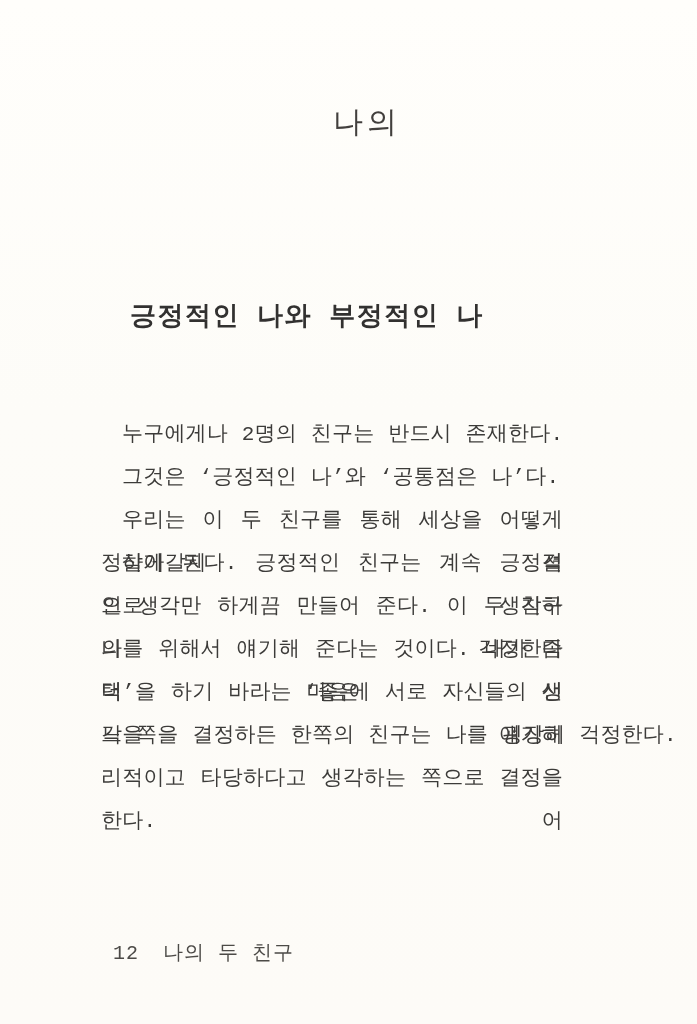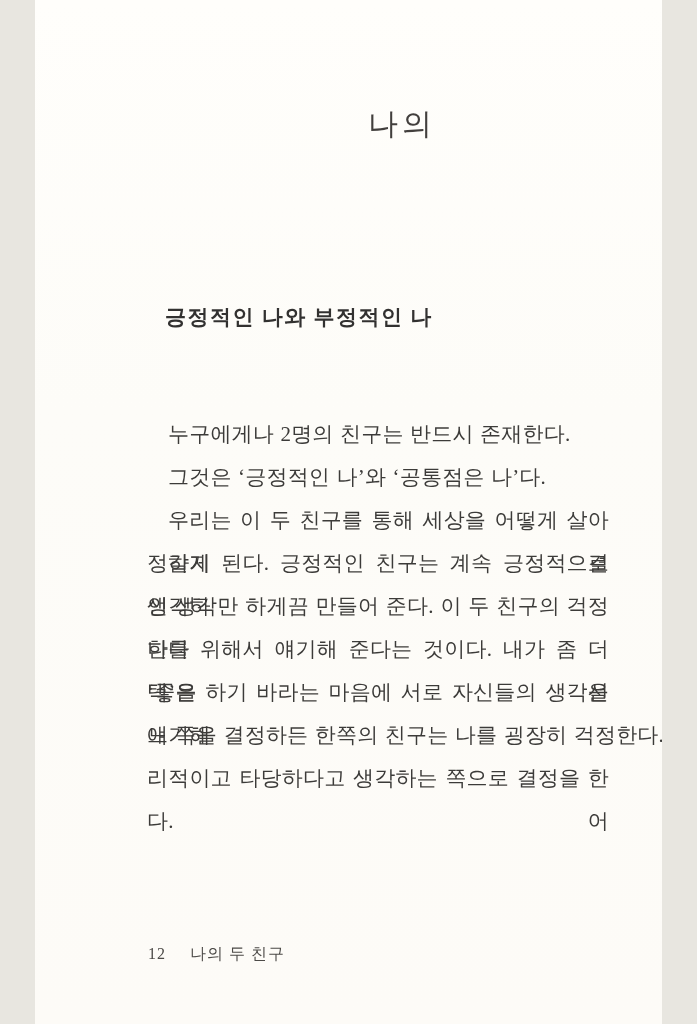--- a/index.html
+++ b/index.html
@@ -2,51 +2,51 @@
 <html lang="ko"><head>
 <meta charset="utf-8">
 <style>
   html, body {
     margin: 0;
     padding: 0;
     background: #e8e6e0;
   }
   .page {
     position: relative;
-    width: 627px;
+    width: 697px;
     height: 1024px;
     margin: 0 auto;
     background: linear-gradient(180deg, #fffefb 0%, #fdfcf8 40%, #fdfbf7 100%);
-    font-family: Liberation Serif, serif;
+    font-family: Liberation Mono, monospace;
     color: #3b3a38;
     overflow: hidden;
   }
   .chapter-title {
     position: absolute;
     left: 333px;
     top: 102px;
     font-size: 30px;
     line-height: 44px;
     letter-spacing: 4px;
     font-weight: 400;
     color: #423f3d;
   }
   .section-heading {
     position: absolute;
     left: 130px;
     top: 304px;
-    font-size: 21px;
+    font-size: 26px;
     line-height: 26px;
     font-weight: 700;
     letter-spacing: 1.5px;
     color: #323130;
   }
   .body-block {
     position: absolute;
-    left: 112px;
+    left: 101px;
     top: 413px;
     width: 462px;
     font-size: 21px;
     color: #3c3b39;
   }
   .body-line {
     height: 43px;
     line-height: 43px;
     white-space: nowrap;
     letter-spacing: 0.2px;
@@ -57,21 +57,21 @@
     text-align: justify;
     text-align-last: justify;
   }
   .body-line.indent {
     padding-left: 21px;
   }
   .page-footer {
     position: absolute;
     left: 113px;
     top: 944px;
-    font-size: 16px;
+    font-size: 20px;
     line-height: 20px;
     color: #4c4a47;
     letter-spacing: 1px;
   }
   .page-footer .page-number {
     display: inline-block;
     margin-right: 24px;
   }
 </style>
 </head>

